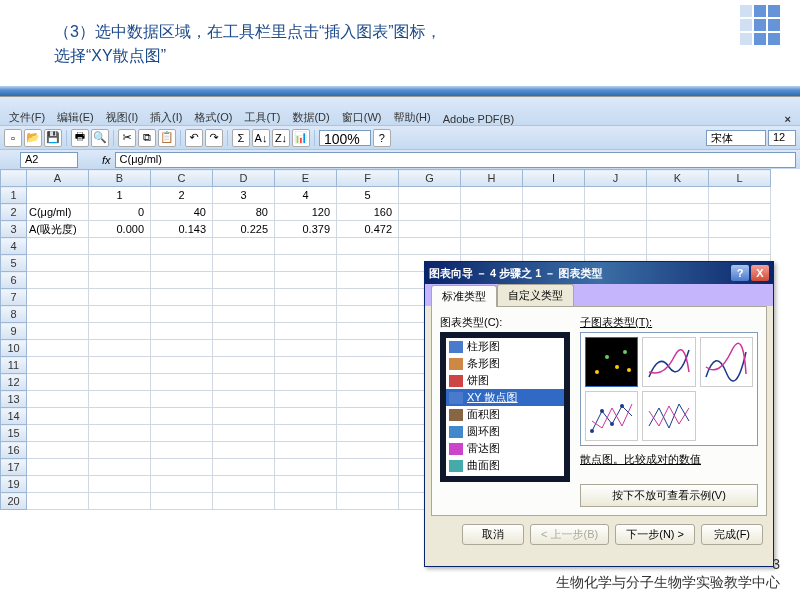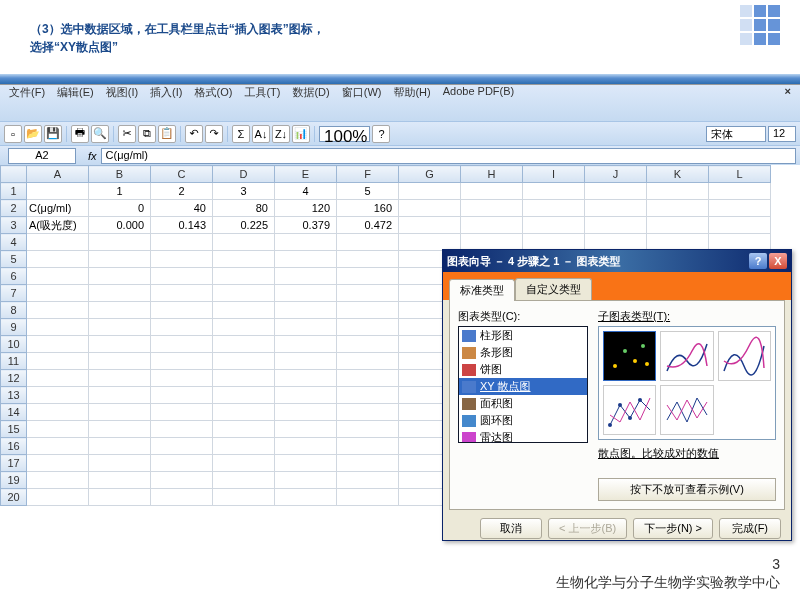--- a/index.html
+++ b/index.html
@@ -2,76 +2,76 @@
 <html><head>
 <meta charset="utf-8">
 <style>
 * { margin: 0; padding: 0; box-sizing: border-box; font-family: "SimSun", "Microsoft YaHei", sans-serif; }
 body { width: 800px; height: 600px; background: #fff; overflow: hidden; position: relative; }
 
 .slide-header { padding: 20px 30px 10px; position: relative; }
 .deco-right { position: absolute; right: 20px; top: 5px; display: grid; grid-template-columns: repeat(3, 12px); gap: 2px; }
 .deco-right span { width: 12px; height: 12px; background: #6694d8; }
 .deco-right span:nth-child(1), .deco-right span:nth-child(4), .deco-right span:nth-child(7) { opacity: 0.3; }
-.slide-title { font-size: 12px; font-weight: bold; color: #1b4a8b; line-height: 1.5; }
+.slide-title { font-size: 16px; font-weight: normal; color: #1b4a8b; line-height: 1.5; margin-left: 24px; }
 .slide-title .highlight { color: #1b4a8b; }
 .blue-bar { height: 10px; background: linear-gradient(to bottom, #b8d4f0, #5a8fd0 40%, #2b6cb0); margin-top: 8px; }
 
 .excel-area { position: relative; border-top: 1px solid #999; }
-.menu-bar { background: linear-gradient(#dde9f9, #c5daf1); height: 36px; display: flex; align-items: flex-start; padding: 0 4px; font-size: 11px; color: #333; gap: 2px; }
+.menu-bar { background: linear-gradient(#dde9f9, #c5daf1); height: 28px; display: flex; align-items: flex-end; padding: 0 4px; font-size: 11px; color: #333; gap: 2px; }
 .menu-bar span { padding: 0 5px; cursor: default; }
 .xclose { margin-left: auto; font-weight: bold; }
 
 .toolbar { background: linear-gradient(#dde9f9, #c5daf1); height: 24px; display: flex; align-items: center; padding: 0 4px; gap: 2px; border-top: 1px solid #a8c5e6; }
 .toolbar .icon { width: 18px; height: 18px; display: inline-flex; align-items: center; justify-content: center; font-size: 11px; background: #fff; border: 1px solid #aaa; border-radius: 2px; }
 .toolbar .sep { width: 1px; height: 16px; background: #a8c5e6; margin: 0 2px; }
-.zoom { background: #fff; border: 1px solid #7a9ac0; padding: 0 2px 0 4px; font-size: 17px; height: 16px; }
+.zoom { background: #fff; border: 1px solid #7a9ac0; padding: 0 10px 0 4px; font-size: 14px; height: 16px; }
 .font-box { background: #fff; border: 1px solid #7a9ac0; padding: 0 4px; font-size: 11px; height: 16px; min-width: 60px; }
 
 .formula-bar { background: linear-gradient(#dde9f9, #c5daf1); height: 20px; display: flex; align-items: center; border-top: 1px solid #a8c5e6; font-size: 11px; }
-.name-box { background: #fff; border: 1px solid #7a9ac0; width: 68px; height: 16px; padding: 0 4px; margin: 0 8px; text-align: center; }
+.name-box { background: #fff; border: 1px solid #7a9ac0; width: 58px; height: 16px; padding: 0 4px; margin: 0 20px; }
 .fx-label { font-style: italic; padding: 0 4px; }
 .fx-input { background: #fff; border: 1px solid #7a9ac0; flex: 1; height: 16px; padding: 0 4px; margin-right: 4px; }
 
 .sheet { display: flex; background: #fff; }
 .sheet table { border-collapse: collapse; font-size: 11px; }
 .sheet th { background: linear-gradient(#f0f5fb, #d5e3f3); border: 1px solid #9db7d5; height: 17px; font-weight: normal; color: #333; }
 .sheet .col-h { width: 62px; }
 .sheet .row-h { width: 26px; text-align: center; }
 .sheet td { border: 1px solid #d0d7e0; height: 17px; text-align: center; padding: 0 2px; min-width: 60px; }
 .sheet tr:nth-child(3) td, .sheet tr:nth-child(4) td { text-align: right; padding-right: 6px; }
 .sheet tr:nth-child(3) td:first-of-type, .sheet tr:nth-child(4) td:first-of-type { text-align: left; padding-left: 2px; }
 
-.wizard { position: absolute; right: 8px; top: 164px; width: 350px; background: #ece9d8; border: 1px solid #0a246a; box-shadow: 2px 2px 4px rgba(0,0,0,0.3); font-size: 11px; }
+.wizard { position: absolute; right: 26px; top: 164px; width: 350px; background: #ece9d8; border: 1px solid #0a246a; box-shadow: 2px 2px 4px rgba(0,0,0,0.3); font-size: 11px; }
 .wiz-title { background: linear-gradient(to right, #0a246a, #3b6ea5, #0a246a); color: #fff; height: 22px; display: flex; align-items: center; padding: 0 4px; font-weight: bold; }
 .wiz-title .wt-text { flex: 1; }
 .wiz-title .wbtn { width: 18px; height: 16px; margin-left: 2px; display: inline-flex; align-items: center; justify-content: center; font-weight: bold; border-radius: 2px; }
 .wiz-title .help { background: linear-gradient(#a8c5f0, #4a7acc); color: #fff; }
 .wiz-title .close { background: linear-gradient(#f5a097, #d24a36); color: #fff; }
 
-.wiz-tabs { display: flex; background: #f97316; padding: 6px 6px 0; gap: 0; }
+.wiz-tabs { display: flex; background: #c4b5fd; padding: 0 6px 0; gap: 0; }
 .wiz-tab { background: #ece9d8; border: 1px solid #aca899; border-bottom: none; padding: 3px 10px; font-size: 11px; border-radius: 3px 3px 0 0; }
 .wiz-tab.active { background: #fcfcfa; position: relative; top: 1px; }
 
 .wiz-body { background: #fcfcfa; margin: 0 6px 8px; border: 1px solid #aca899; padding: 8px; display: flex; gap: 10px; }
 .chart-types { flex: 0 0 130px; }
 .ct-label { margin-bottom: 2px; }
-.ct-list { background: #fff; border: 1px solid #0f172a; height: 117px; overflow: hidden; }
+.ct-list { background: #fff; border: 6px solid #0f172a; height: 150px; overflow: hidden; }
 .ct-item { display: flex; align-items: center; padding: 1px 3px; gap: 4px; }
 .ct-item.selected { background: #316ac5; color: #fff; text-decoration: underline; }
 .ct-icon { width: 14px; height: 12px; display: inline-block; }
 
 .subtypes { flex: 1; text-decoration: underline; }
 .st-grid { background: #fff; border: 1px solid #7f9db9; padding: 4px; display: grid; grid-template-columns: repeat(3, 1fr); gap: 4px; }
 .st-cell { border: 1px solid #ccc; height: 50px; display: flex; align-items: center; justify-content: center; }
 .st-cell.selected { background: #000; border-color: #316ac5; }
 .st-desc { margin-top: 6px; font-size: 11px; min-height: 28px; }
 .sample-btn { background: linear-gradient(#fff, #ece9d8); border: 1px solid #aca899; padding: 3px 12px; margin-top: 4px; width: 100%; font-size: 11px; }
 
-.wiz-buttons { display: flex; justify-content: flex-end; gap: 6px; padding: 0 10px 1px; align-items: flex-end; }
+.wiz-buttons { display: flex; justify-content: flex-end; gap: 6px; padding: 0 10px 21px; align-items: flex-end; }
 .wiz-buttons button { background: linear-gradient(#fff, #ece9d8); border: 1px solid #aca899; padding: 2px 10px; font-size: 11px; border-radius: 3px; min-width: 62px; }
 .wiz-buttons button:disabled { color: #aca899; }
 
 .footer { position: absolute; bottom: 8px; right: 20px; text-align: right; font-size: 14px; color: #333; }
 .footer .page { display: block; margin-bottom: 2px; }
 
 svg { display: block; }
 </style>
 </head>
 <body>

